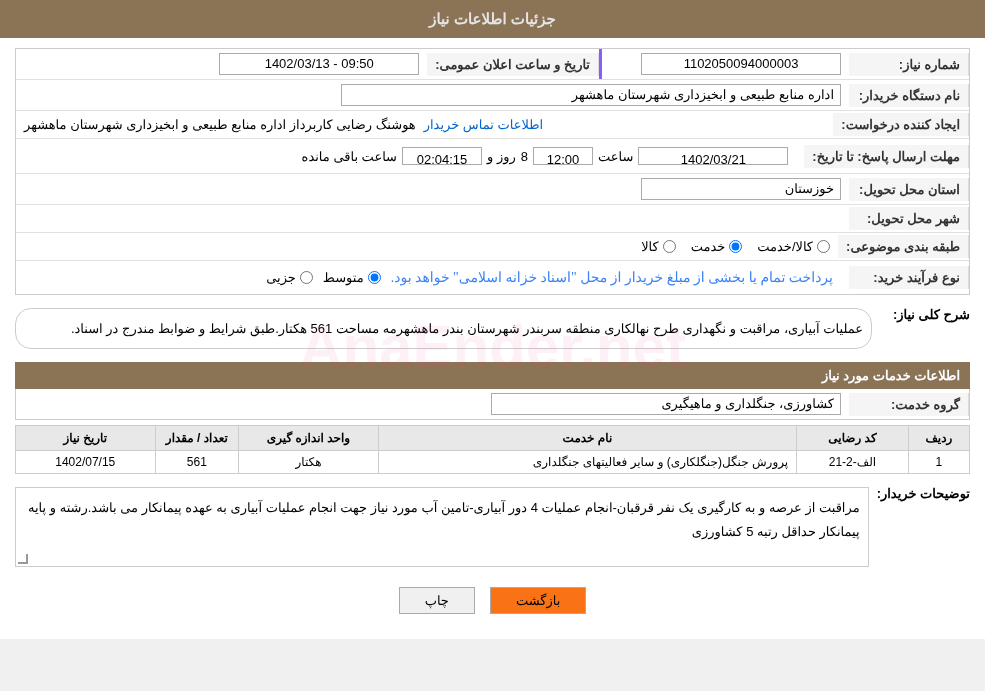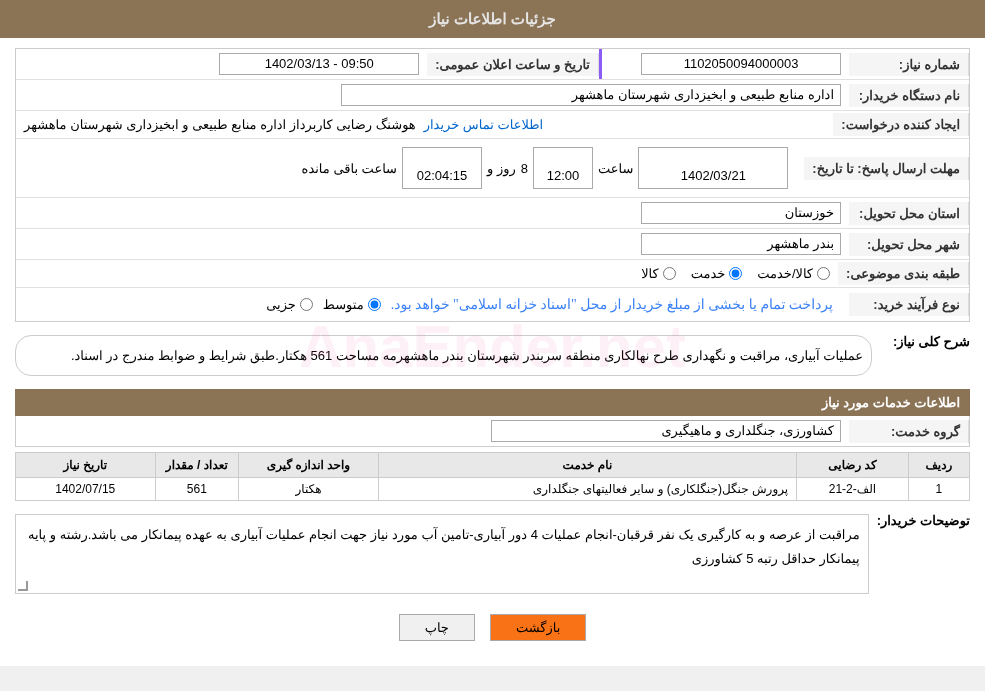--- a/index.html
+++ b/index.html
@@ -61,22 +61,22 @@
       min-width: 200px;
       height: 22px;
       display: inline-block;
     }
     .input-box-medium {
       width: 200px;
     }
     .date-display {
       border: 1px solid #aaa;
       background: #fff;
-      padding: 20px 8px;
-      height: 32px;
+      padding: 4px 8px;
+      height: 18px;
       display: inline-block;
       min-width: 150px;
     }
     .link-blue {
       color: #0066cc;
       text-decoration: none;
     }
     .deadline-row {
       display: flex;
       align-items: center;
@@ -263,23 +263,20 @@
 
       <div class="info-row">
         <span class="label-cell">استان محل تحویل:</span>
         <span class="value-cell">
           <span class="input-box input-box-medium" style="text-align:right;">خوزستان</span>
         </span>
       </div>
 
       <div class="info-row">
         <span class="label-cell">شهر محل تحویل:</span>
-        <span class="value-cell">
-          <span class="input-box input-box-medium" style="text-align:right;">بندر ماهشهر</span>
-        </span>
       </div>
 
       <div class="info-row">
         <span class="label-cell">طبقه بندی موضوعی:</span>
         <span class="value-cell">
           <div class="radio-group">
             <div class="radio-item">
               <input type="radio" name="category" style="">
               <span>کالا/خدمت</span>
             </div>

